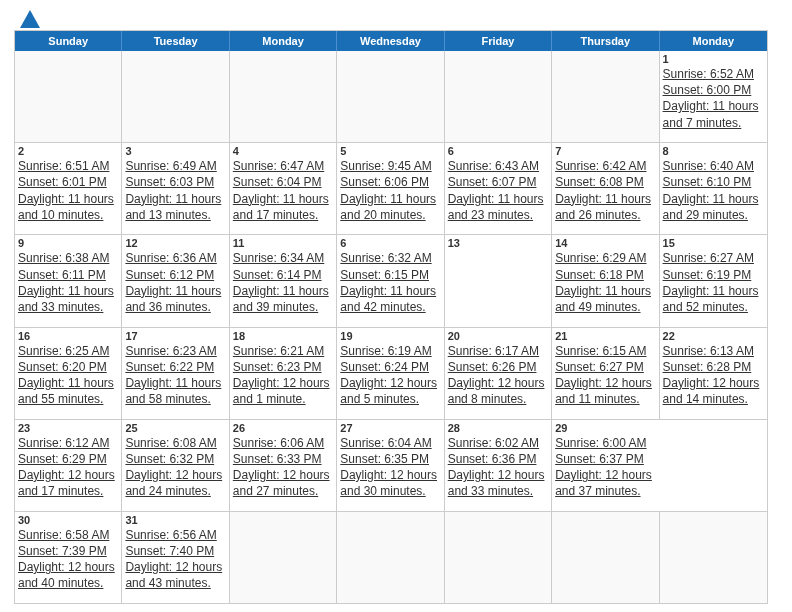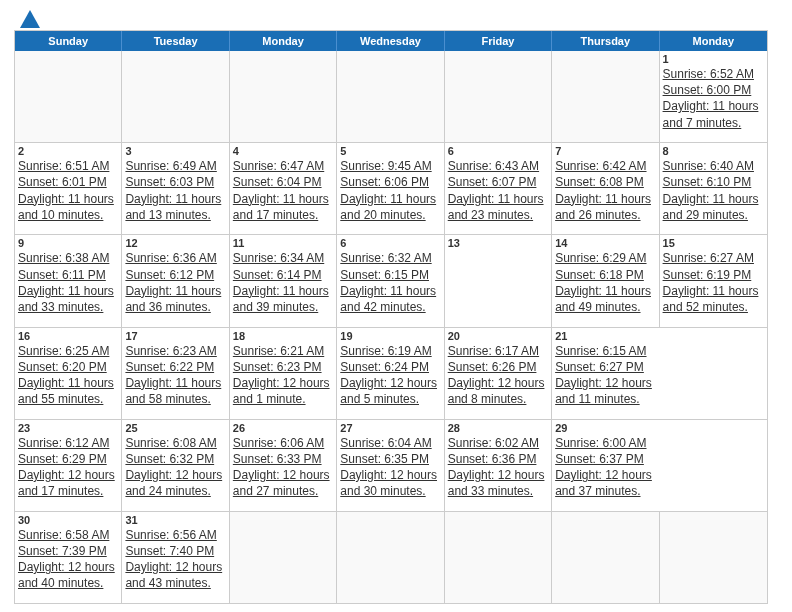--- a/index.html
+++ b/index.html
@@ -303,20 +303,27 @@
 Daylight: 12 hours
 and 8 minutes.</div>
           </div>
           <div class="cal-cell">
             <span class="day-number">21</span>
             <div class="cell-info">Sunrise: 6:15 AM
 Sunset: 6:27 PM
 Daylight: 12 hours
 and 11 minutes.</div>
           </div>
+          <div class="cal-cell">
+            <span class="day-number">22</span>
+            <div class="cell-info">Sunrise: 6:13 AM
+Sunset: 6:28 PM
+Daylight: 12 hours
+and 14 minutes.</div>
+          </div>
         </div>
         <div class="cal-row">
           <div class="cal-cell">
             <span class="day-number">23</span>
             <div class="cell-info">Sunrise: 6:12 AM
 Sunset: 6:29 PM
 Daylight: 12 hours
 and 17 minutes.</div>
           </div>
           <div class="cal-cell">

